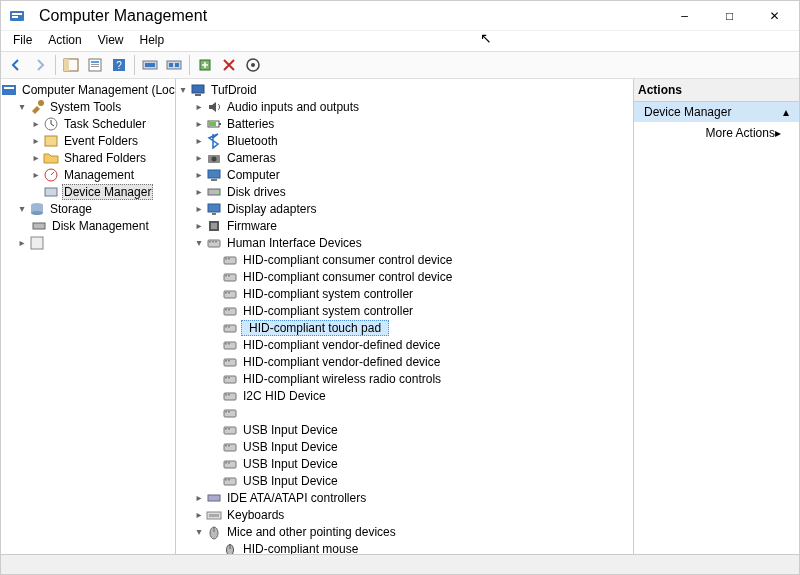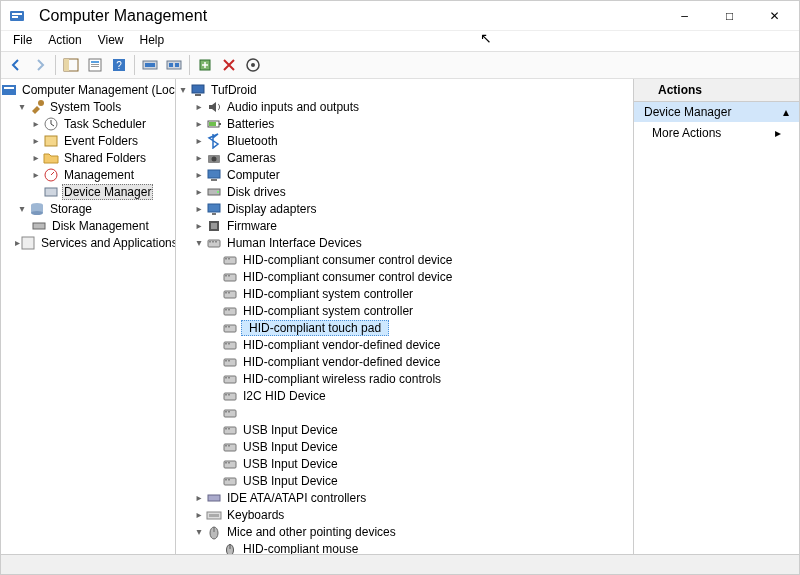--- a/index.html
+++ b/index.html
@@ -11,23 +11,23 @@
 .titlebar .win-controls button { width: 45px; height: 29px; border: none; background: transparent; font-family: inherit; font-size: 12px; cursor: pointer; }
 .menubar { height: 20px; display: flex; align-items: flex-start; padding: 0 4px; }
 .menubar span { padding: 2px 8px; cursor: default; }
 .toolbar { height: 28px; border-top: 1px solid #e0e0e0; border-bottom: 1px solid #e0e0e0; display: flex; align-items: center; padding: 0 4px; gap: 2px; background: #fafafa; }
 .toolbar .tb-btn { width: 22px; height: 22px; display: flex; align-items: center; justify-content: center; border: 1px solid transparent; }
 .toolbar .sep { width: 1px; height: 20px; background: #ccc; margin: 0 2px; }
 .main { flex: 1; display: flex; min-height: 0; }
 .left-pane { width: 175px; border-right: 1px solid #ccc; overflow: auto; padding: 2px 0; font-size: 12px; }
 .tree-pane { flex: 1; border-right: 1px solid #ccc; overflow: auto; padding: 2px 0; font-size: 12px; position: relative; }
 .actions-pane { width: 165px; display: flex; flex-direction: column; }
-.actions-pane .actions-header { background: #f0f0f0; border-bottom: 1px solid #ccc; padding: 4px 24px; font-weight: 600; font-size: 12px; }
+.actions-pane .actions-header { background: #f0f0f0; border-bottom: 1px solid #ccc; padding: 4px 4px; font-weight: 600; font-size: 12px; }
 .actions-pane .actions-section { background: #d2e6fa; padding: 3px 10px; font-size: 12px; display:flex; justify-content: space-between; align-items:center; cursor: pointer; }
-.actions-pane .actions-item { padding: 4px 18px; font-size: 12px; display:flex; justify-content:space-between; align-items:center; cursor: pointer; }
+.actions-pane .actions-item { padding: 4px 18px; font-size: 12px; display:flex; justify-content:flex-end; align-items:center; cursor: pointer; }
 .statusbar { height: 20px; border-top: 1px solid #ccc; background: #f0f0f0; }
 .node { display: flex; align-items: center; height: 17px; padding: 0 2px; white-space: nowrap; cursor: default; }
 .node .expander { width: 14px; text-align: center; color: #666; font-size: 10px; user-select: none; }
 .node .icon { width: 16px; height: 16px; display: inline-flex; align-items: center; justify-content: center; margin-right: 3px; }
 .node .label { padding: 0 2px; }
 .node.selected .label { background: #cde8ff; border: 1px dotted #4a90d9; padding: 0 7px; }
 .node.sel-left .label { background: #e5e5e5; border: 1px dotted #777; padding: 0 1px; }
 svg { width: 16px; height: 16px; }
 .cursor { position:absolute; left:480px; top:30px; font-size:14px; pointer-events:none; color:#000; }
 </style>
@@ -213,21 +213,20 @@
         </span>
       <span class="label">Disk Management</span>
     </div>
     <div class="node" style="padding-left:14px">
       <span class="expander">▸</span>
       <span class="icon">
           <svg viewBox="0 0 16 16">
             <rect x="2" y="2" width="12" height="12" fill="#eee" stroke="#888"></rect>
           </svg>
         </span>
-      <span class="label">Services and Applications</span>
     </div>
   </div>
 
   <div class="tree-pane" id="device-tree">
   <div class="node" style="padding-left: 0px;">
         <span class="expander">▾</span>
         <span class="icon">
           <svg viewBox="0 0 16 16">
             <rect x="2" y="3" width="12" height="8" fill="#3b6fb5" stroke="#274f85"></rect>
             <rect x="5" y="12" width="6" height="2" fill="#666"></rect>

